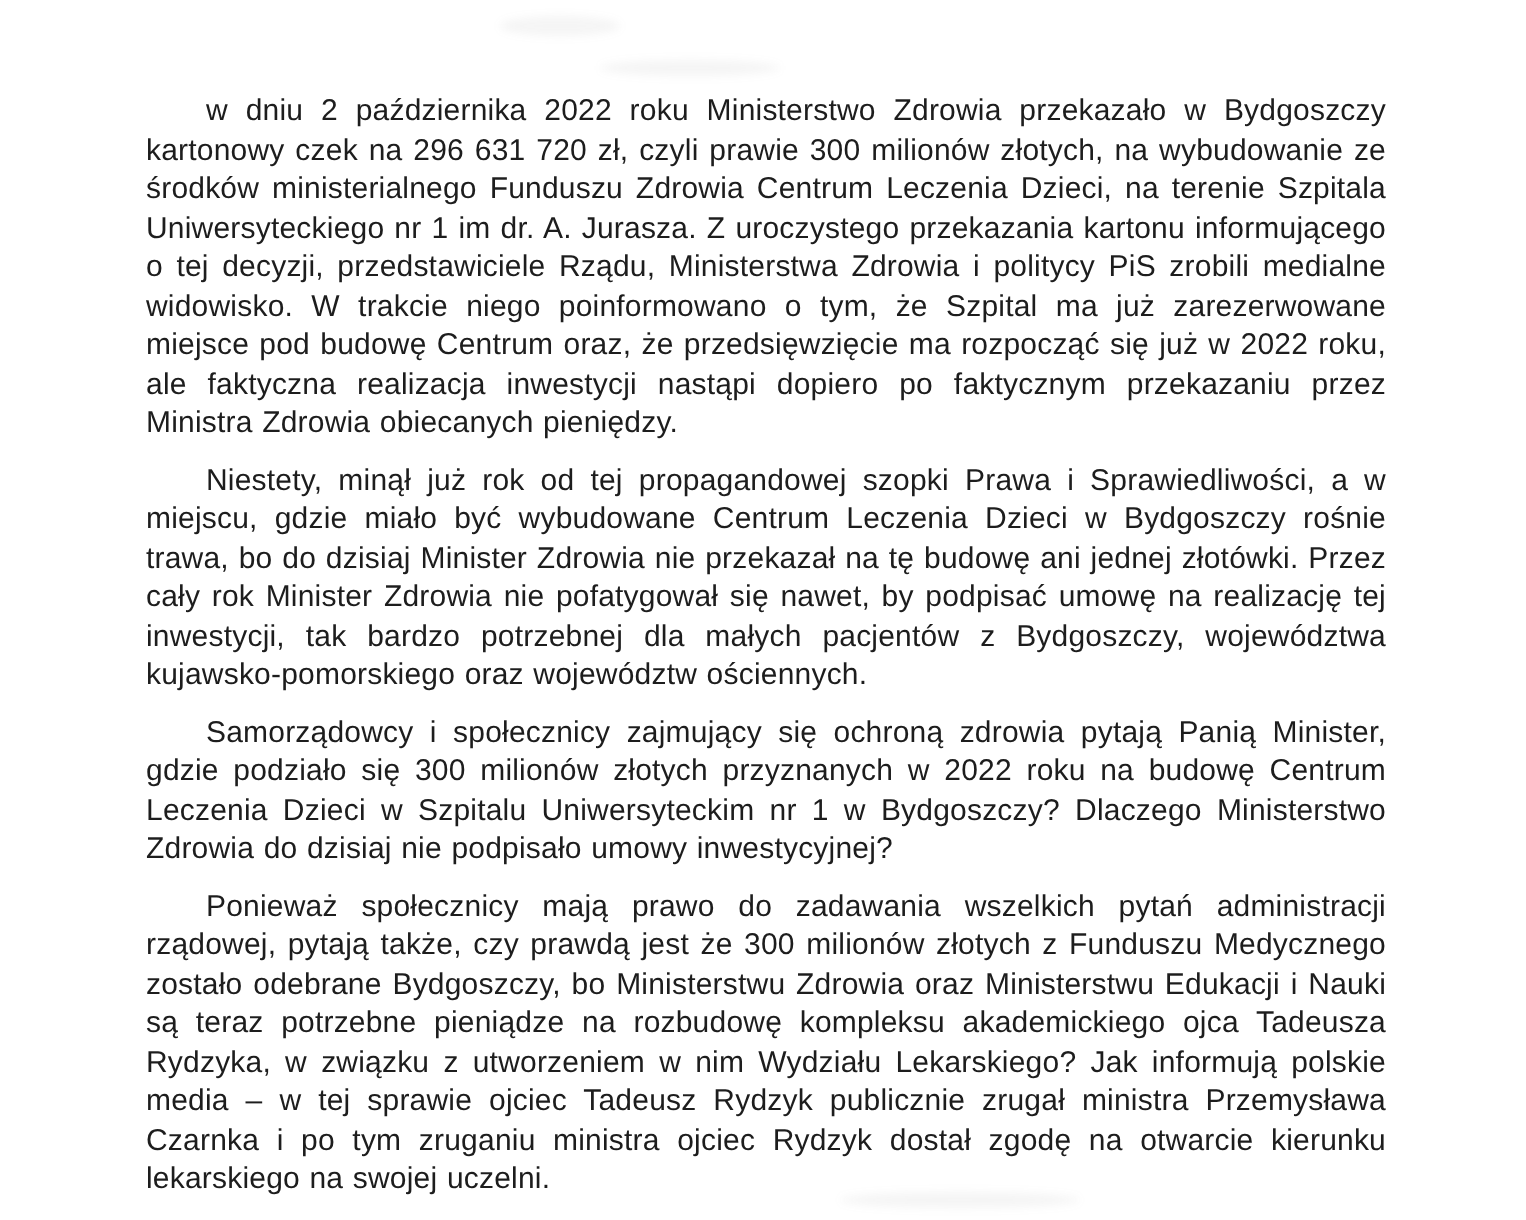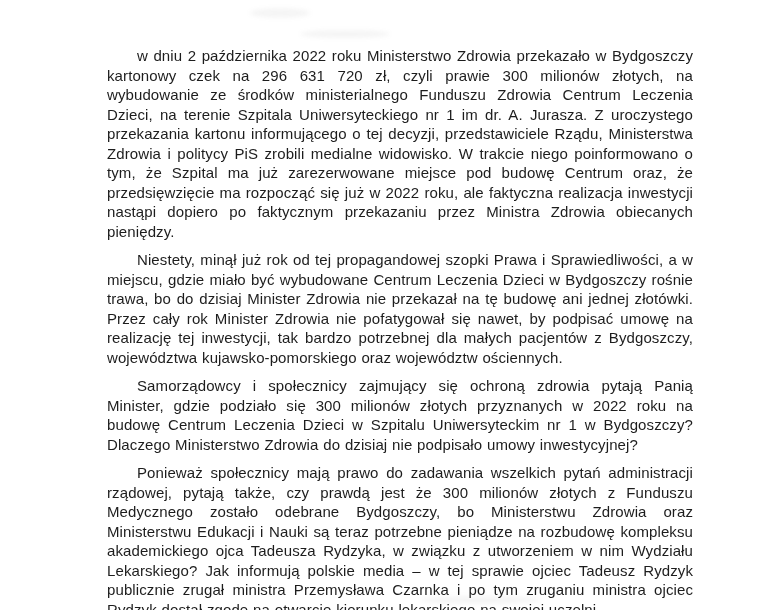--- a/index.html
+++ b/index.html
@@ -13,21 +13,21 @@
     overflow: hidden;
     position: relative;
     font-family: "Liberation Sans", "DejaVu Sans", sans-serif;
   }
   .page {
     position: absolute;
     top: 0; left: 0;
     width: 763px;
     height: 610px;
     box-sizing: border-box;
-    padding: 46px 70px 0 107px;
+    padding: 46px 70px 0 73px;
     background: #ffffff;
     color: #1d1d1d;
   }
   .page p {
     margin: 0 0 9px 0;
     font-size: 15px;
     line-height: 19.5px;
     text-align: justify;
     text-indent: 30px;
     letter-spacing: 0.1px;

